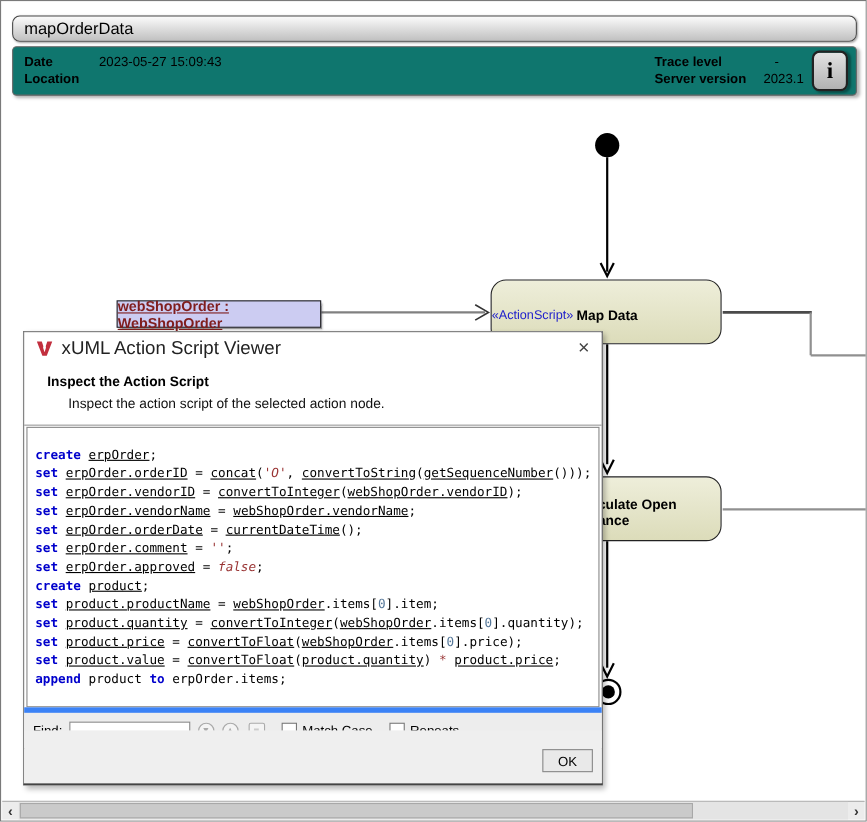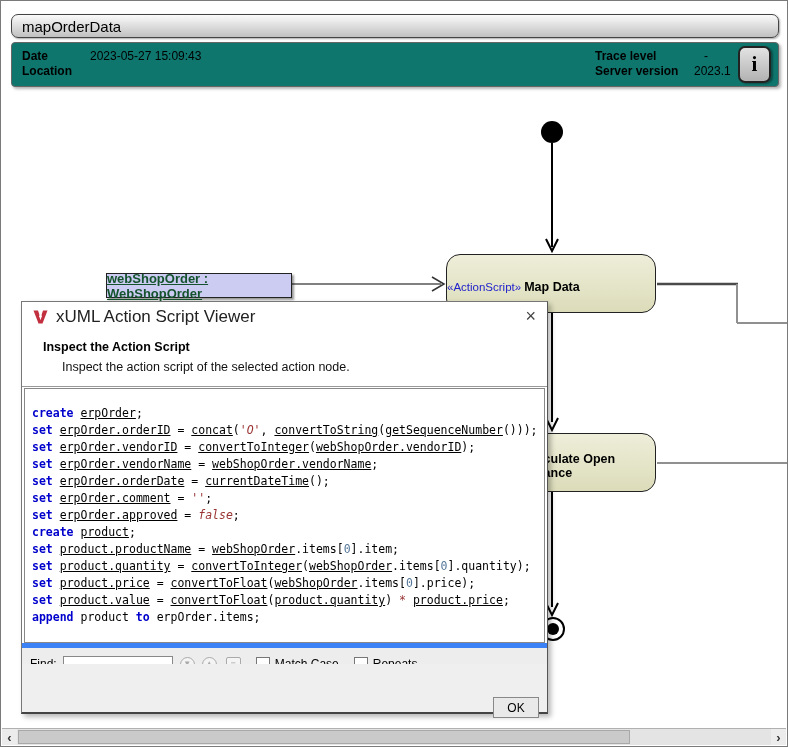--- a/index.html
+++ b/index.html
@@ -42,21 +42,21 @@
   }
   .uml-node .stereo{font-size:11.5px;color:var(--stereotype,#2222cc);}
   .uml-node .nname{font-size:12.5px;font-weight:bold;}
   .node-mapdata{top:253px;}
   .node-balance{top:432px;}
   .objlabel{
     position:absolute;left:105px;top:272px;width:186px;height:25px;box-sizing:border-box;
     background:var(--label-fill,#ccccf2);border:1px solid #222;
     box-shadow:2px 2px 2px rgba(0,0,0,.4);
     display:flex;align-items:center;justify-content:center;
-    font-size:13px;font-weight:bold;text-decoration:underline;color:#14532d;z-index:2;
+    font-size:13px;font-weight:bold;text-decoration:underline;color:#7f1d1d;z-index:2;
   }
   
   .dialog{
     position:absolute;left:20px;top:300px;width:525px;height:410px;box-sizing:content-box;
     background:#fff;border:1px solid #777;border-bottom:2px solid #444;border-right:1px solid #555;
     box-shadow:3px 3px 5px rgba(0,0,0,.28);z-index:10;font-size:12px;
   }
   .dlg-titlebar{position:absolute;left:0;top:0;right:0;height:30px;display:flex;align-items:center;padding-left:11px;gap:8px;}
   .dlg-title{font-size:17px;color:#222;}
   .dlg-close{position:absolute;right:11px;top:5px;font-size:18px;color:#444;line-height:18px;cursor:pointer;}
@@ -88,21 +88,21 @@
   }
   .list-btn{
     width:13px;height:13px;border:1.5px solid #aaa;border-radius:2px;
     display:flex;align-items:center;justify-content:center;
     color:#aaa;font-size:9px;line-height:9px;margin-left:9px;cursor:default;background:#f4f4f4;
   }
   .chk{width:12px;height:12px;border:1px solid #777;background:#fff;margin-left:15px;cursor:pointer;}
   .chk-lbl{margin-left:5px;}
   .dlg-bottom{position:absolute;left:0;right:0;top:362px;bottom:0;background:#efefef;}
   .ok-btn{
-    position:absolute;right:8px;top:33px;width:46px;height:21px;box-sizing:border-box;
+    position:absolute;right:8px;top:17px;width:46px;height:21px;box-sizing:border-box;
     border:1px solid #888;background:#e9e9e9;font-size:12px;font-family:"Liberation Sans",sans-serif;
     display:flex;align-items:center;justify-content:center;cursor:pointer;
   }
   
   .hscroll{
     position:absolute;left:1px;right:1px;bottom:1px;height:17px;box-sizing:border-box;
     background:#ececec;border-top:1px solid #b0b0b0;display:flex;align-items:stretch;z-index:12;
   }
   .hscroll .sbtn{width:15px;display:flex;align-items:center;justify-content:center;font-size:13px;font-weight:bold;color:#333;cursor:pointer;}
   .hscroll .track{flex:1;position:relative;background:#e4e4e4;}

